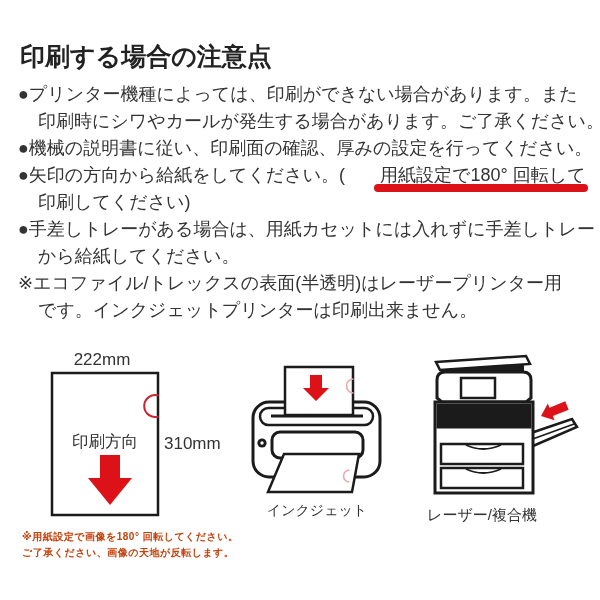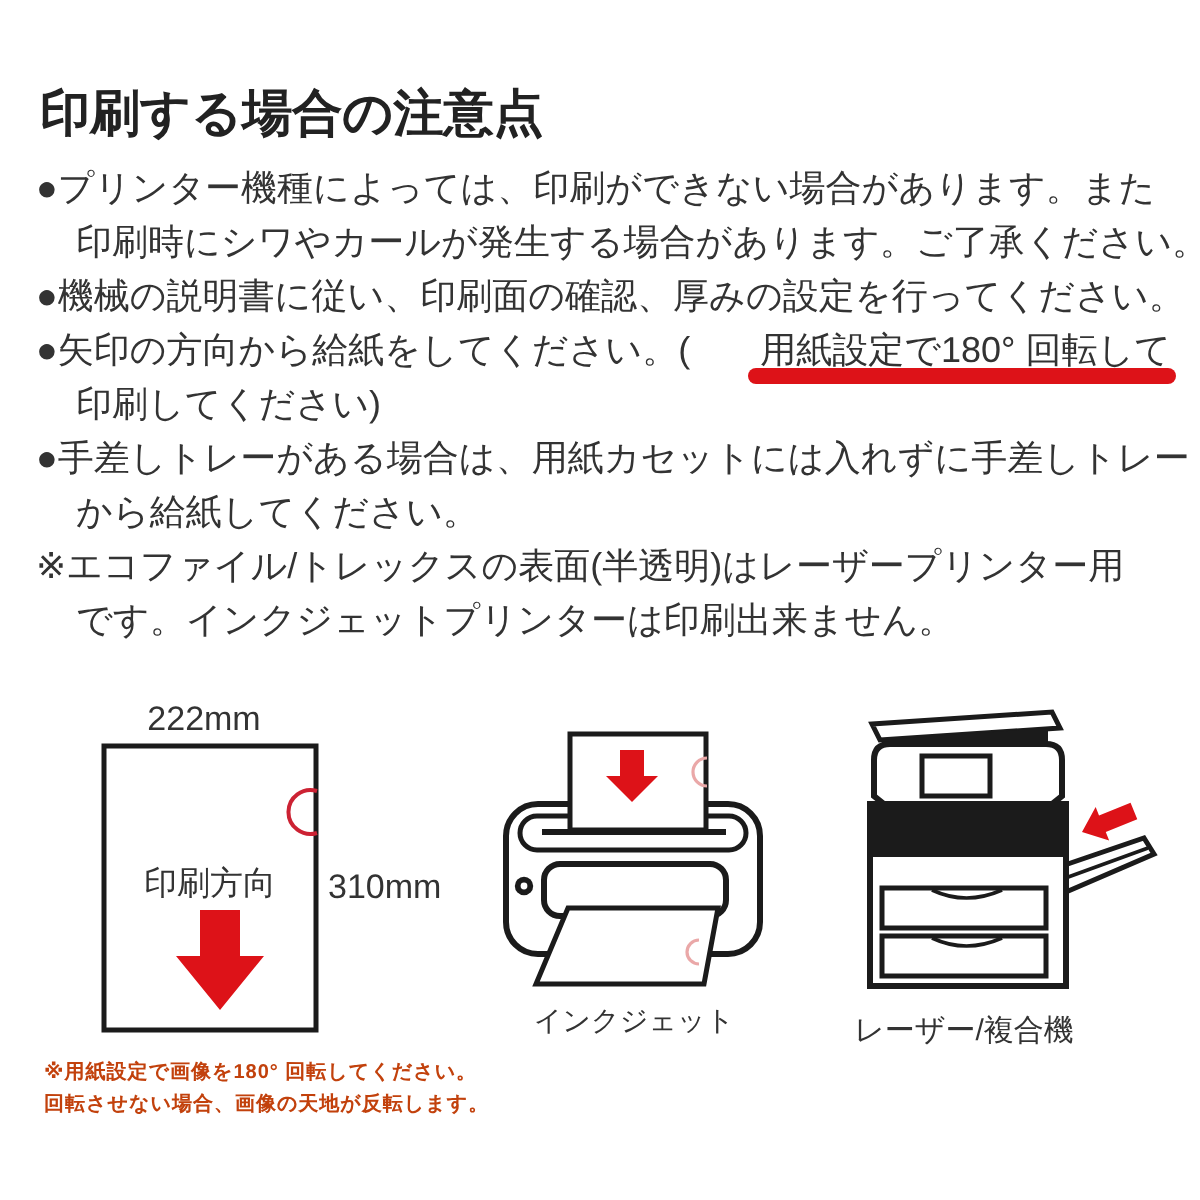--- a/index.html
+++ b/index.html
@@ -87,16 +87,16 @@
     <rect x="21" y="92" width="82" height="20" fill="#ffffff" stroke="#1b1b1b" stroke-width="2.5"></rect>
     <path d="M 46 93 Q 63 101 81 93" fill="none" stroke="#1b1b1b" stroke-width="1.8"></path>
     <rect x="21" y="116" width="82" height="20" fill="#ffffff" stroke="#1b1b1b" stroke-width="2.5"></rect>
     <path d="M 46 117 Q 63 125 81 117" fill="none" stroke="#1b1b1b" stroke-width="1.8"></path>
     <polygon points="0,0 11,-9 11,-4.5 28,-4.5 28,4.5 11,4.5 11,9" fill="#dd1218" transform="translate(121,64) rotate(-22)"></polygon>
     <text x="62" y="168" font-size="15" text-anchor="middle">レーザー/複合機</text>
   </svg>
 
   <div class="footnotes">
     <div>※用紙設定で画像を180° 回転してください。</div>
-    <div>回転させない場合、画像の天地が反転します。</div>
+    <div>ご了承ください、画像の天地が反転します。</div>
   </div>
 
 </div>
 
 </body></html>

